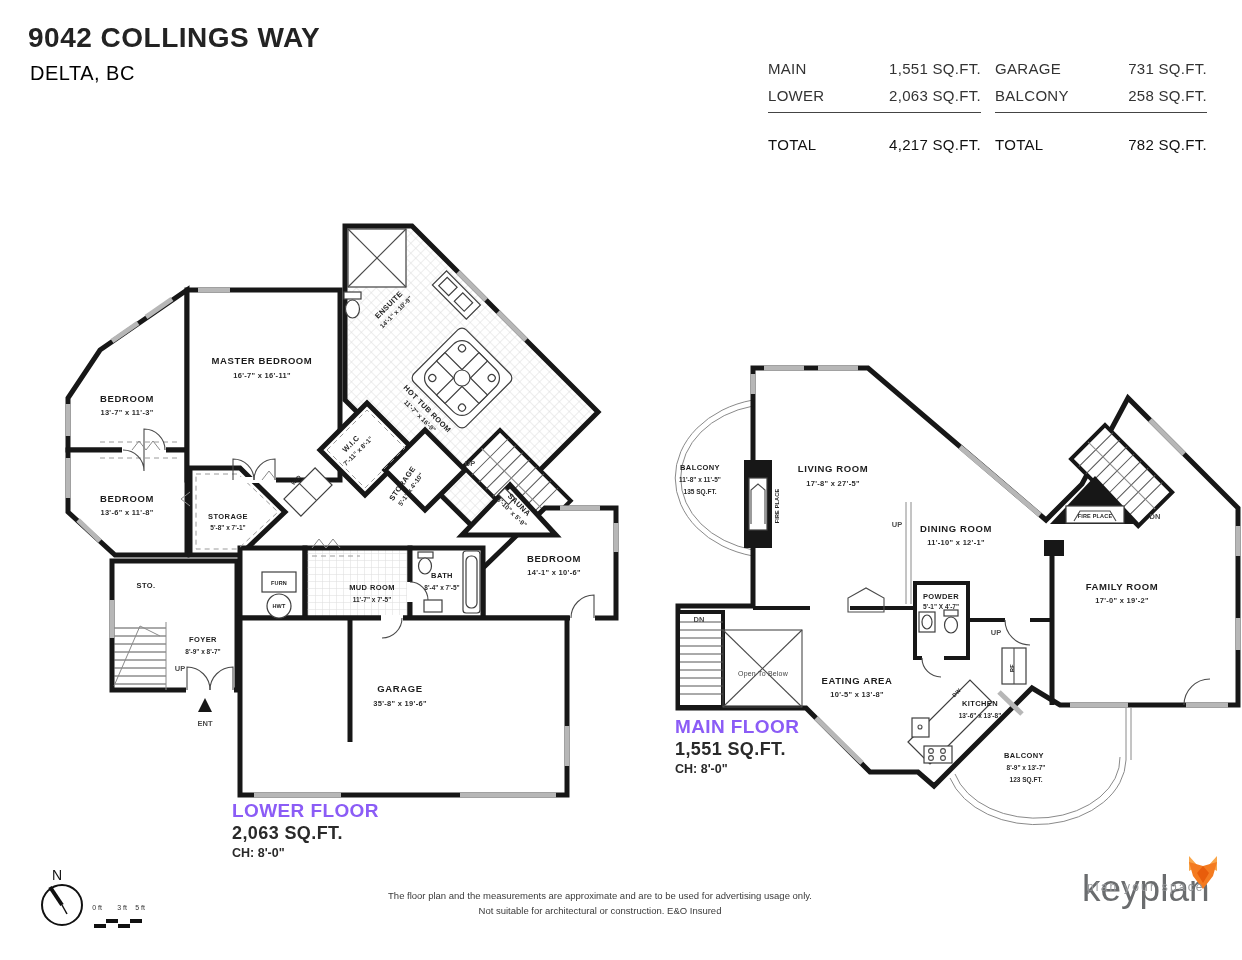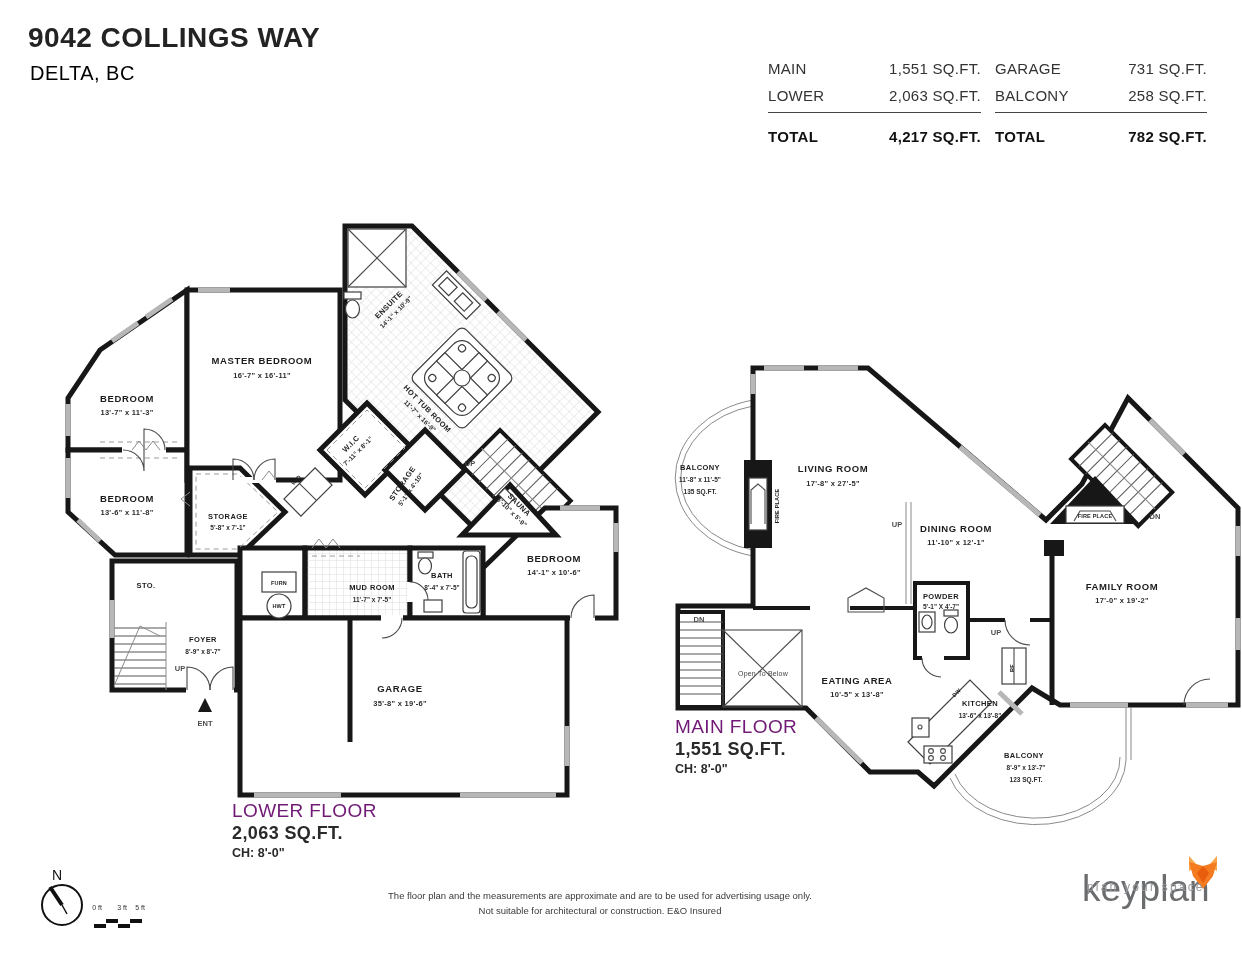--- a/index.html
+++ b/index.html
@@ -4,25 +4,25 @@
 <style>
   html,body{margin:0;padding:0;background:#fff;}
   #canvas{position:relative;width:1242px;height:960px;background:#fff;overflow:hidden;
           font-family:"Liberation Sans",sans-serif;color:#222;}
   .abs{position:absolute;}
   
   .addr{left:28px;top:22px;font-size:28px;font-weight:bold;letter-spacing:.5px;color:#232323;}
   .city{left:30px;top:62px;font-size:20px;font-weight:400;letter-spacing:.5px;color:#000000;}
   .atable{top:31px;font-size:15px;color:#333;margin-top:24px;}
   .atable .row{display:flex;justify-content:space-between;height:27px;line-height:27px;letter-spacing:.3px;}
-  .atable .total{border-top:1.5px solid #444;font-weight:bold;color:#111;margin-top:3px;padding-top:12px;height:24px;line-height:24px;gap:8px;}
+  .atable .total{border-top:1.5px solid #444;font-weight:normal;color:#111;margin-top:3px;padding-top:20px;height:24px;line-height:24px;gap:8px;}
   .t-left{left:768px;width:213px;}
   .t-right{left:995px;width:212px;}
   
-  .fcap .l1{font-size:19px;font-weight:normal;letter-spacing:.4px;color:#701a75;line-height:23px;}
+  .fcap .l1{font-size:19px;font-weight:bold;letter-spacing:.4px;color:#8b5cf6;line-height:23px;}
   .fcap .l2{font-size:18px;font-weight:bold;letter-spacing:.4px;color:#2a2a2a;line-height:22px;}
   .fcap .l3{font-size:12.5px;font-weight:bold;color:#2a2a2a;margin-top:2px;}
   
   .disc{left:380px;top:888px;width:440px;text-align:center;font-size:9.5px;line-height:15px;color:#3a3a3a;}
   .brand{left:1082px;top:868px;font-size:37px;font-weight:500;color:#6a6c6e;letter-spacing:0px;}
   .tagline{left:1087px;top:880px;font-size:12px;color:#97999c;letter-spacing:2.2px;}
   
   svg{position:absolute;overflow:visible;}
   .w{fill:#fff;stroke:#171717;stroke-width:5;stroke-linejoin:miter;}
   .w4{fill:#fff;stroke:#171717;stroke-width:4;}

